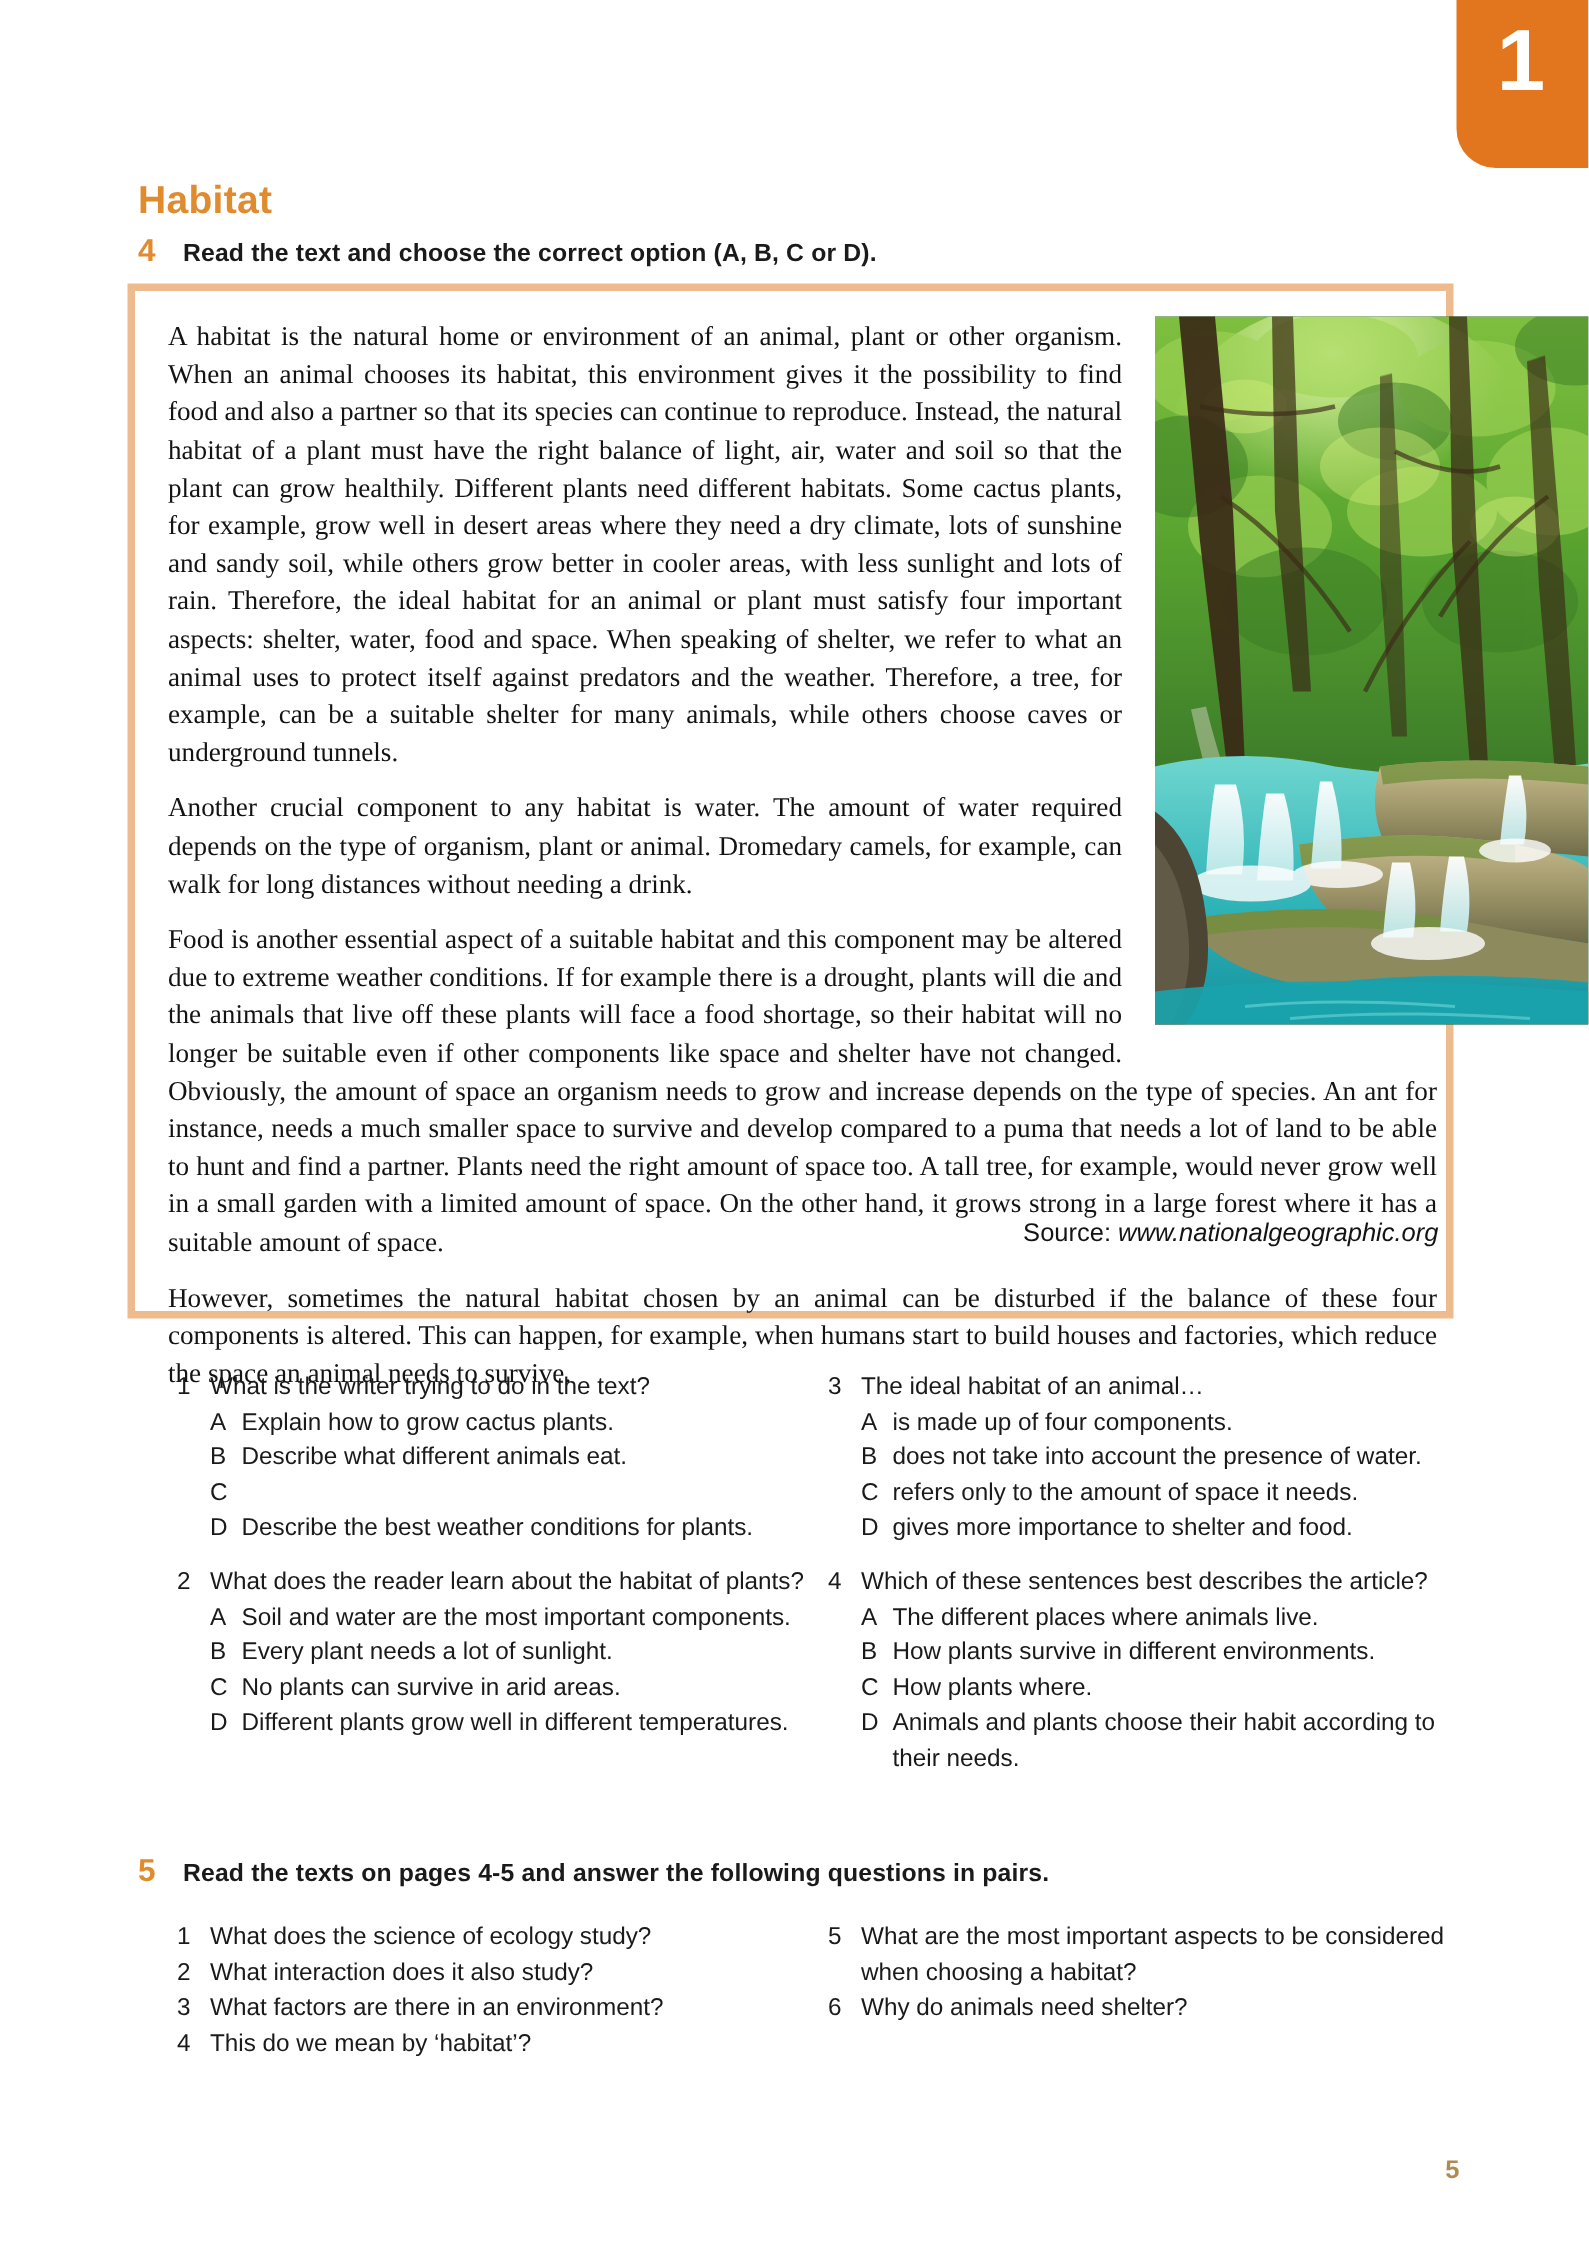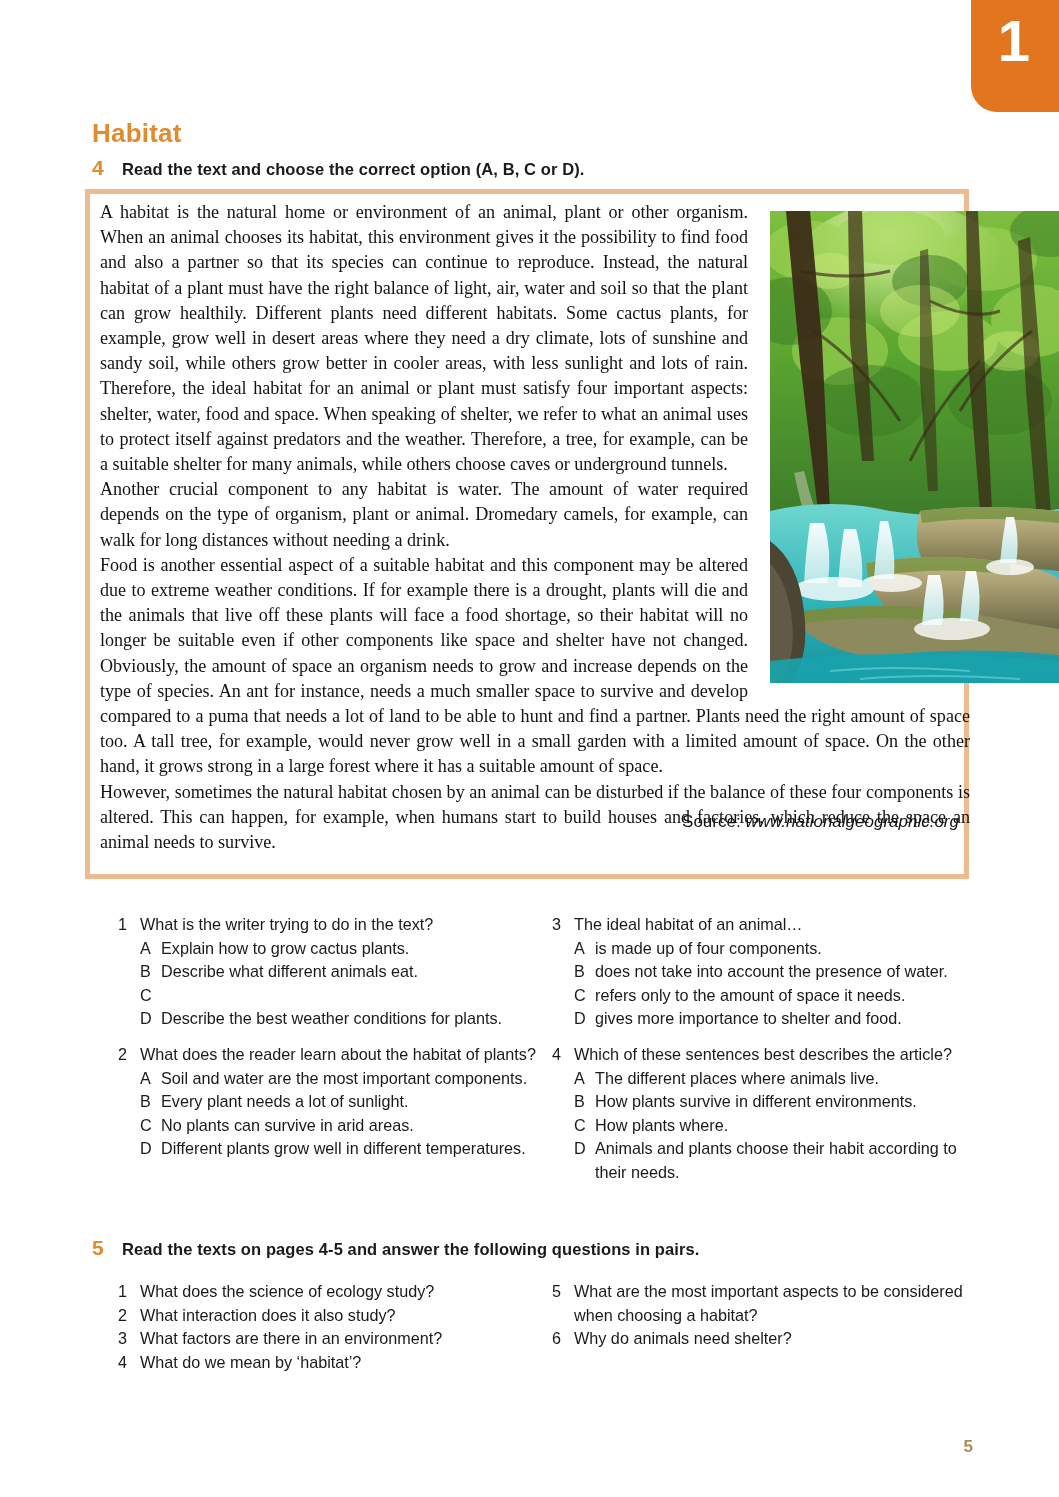--- a/index.html
+++ b/index.html
@@ -91,21 +91,21 @@
     top: 200px;
     width: 870px;
     font-family: "Liberation Serif", serif;
     font-size: 18.1px;
     line-height: 25.2px;
     color: #131313;
     text-align: justify;
     text-justify: inter-word;
   }
   #passage-text p {
-    margin: 0;
+    margin: 12px;
   }
   
   #photo-float {
     float: right;
     width: 208px;
     height: 482px;
     shape-outside: inset(0);
     margin: 10px 0 4px 14px;
   }
   #source-line {
@@ -456,21 +456,21 @@
     <div class="sq-item">
       <span class="sq-num">2</span>
       <span class="sq-text">What interaction does it also study?</span>
     </div>
     <div class="sq-item">
       <span class="sq-num">3</span>
       <span class="sq-text">What factors are there in an environment?</span>
     </div>
     <div class="sq-item">
       <span class="sq-num">4</span>
-      <span class="sq-text">What do we mean by ‘habitat’?</span>
+      <span class="sq-text">This do we mean by ‘habitat’?</span>
     </div>
   </div>
 <div class="sq-col" id="sq-col-right">
     <div class="sq-item">
       <span class="sq-num">5</span>
       <span class="sq-text">What are the most important aspects to be considered when choosing a habitat?</span>
     </div>
     <div class="sq-item">
       <span class="sq-num">6</span>
       <span class="sq-text">Why do animals need shelter?</span>

